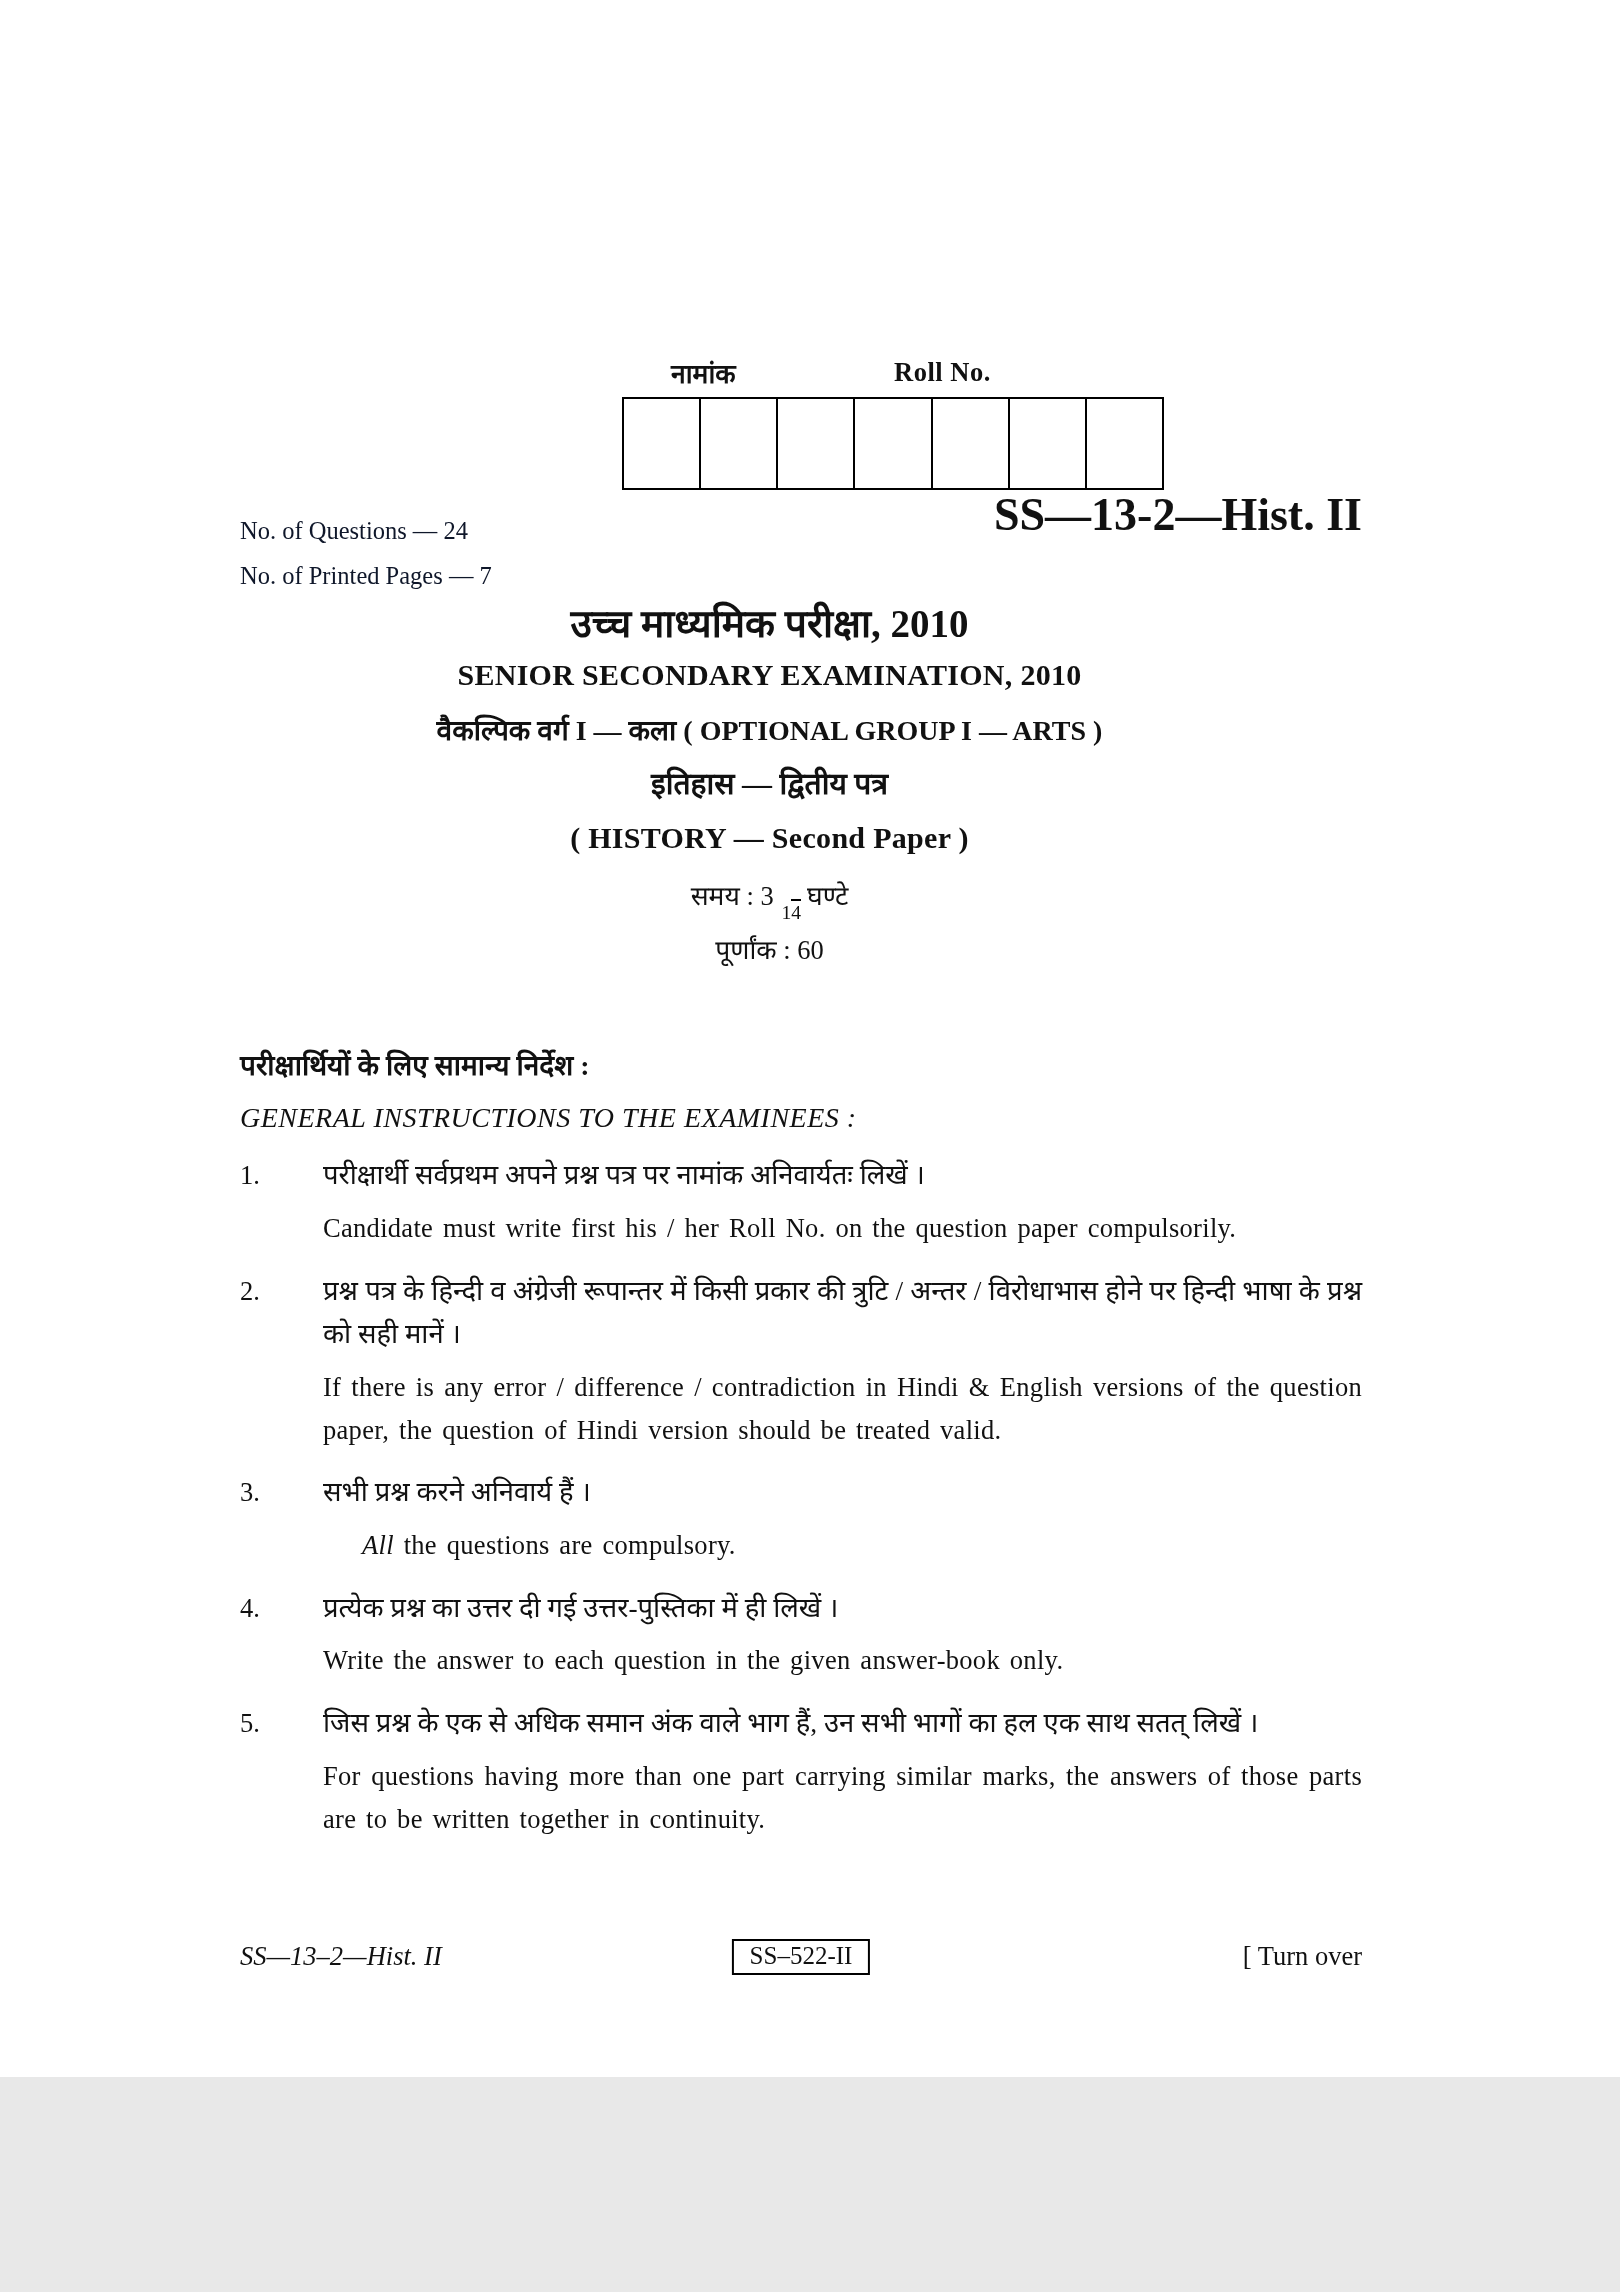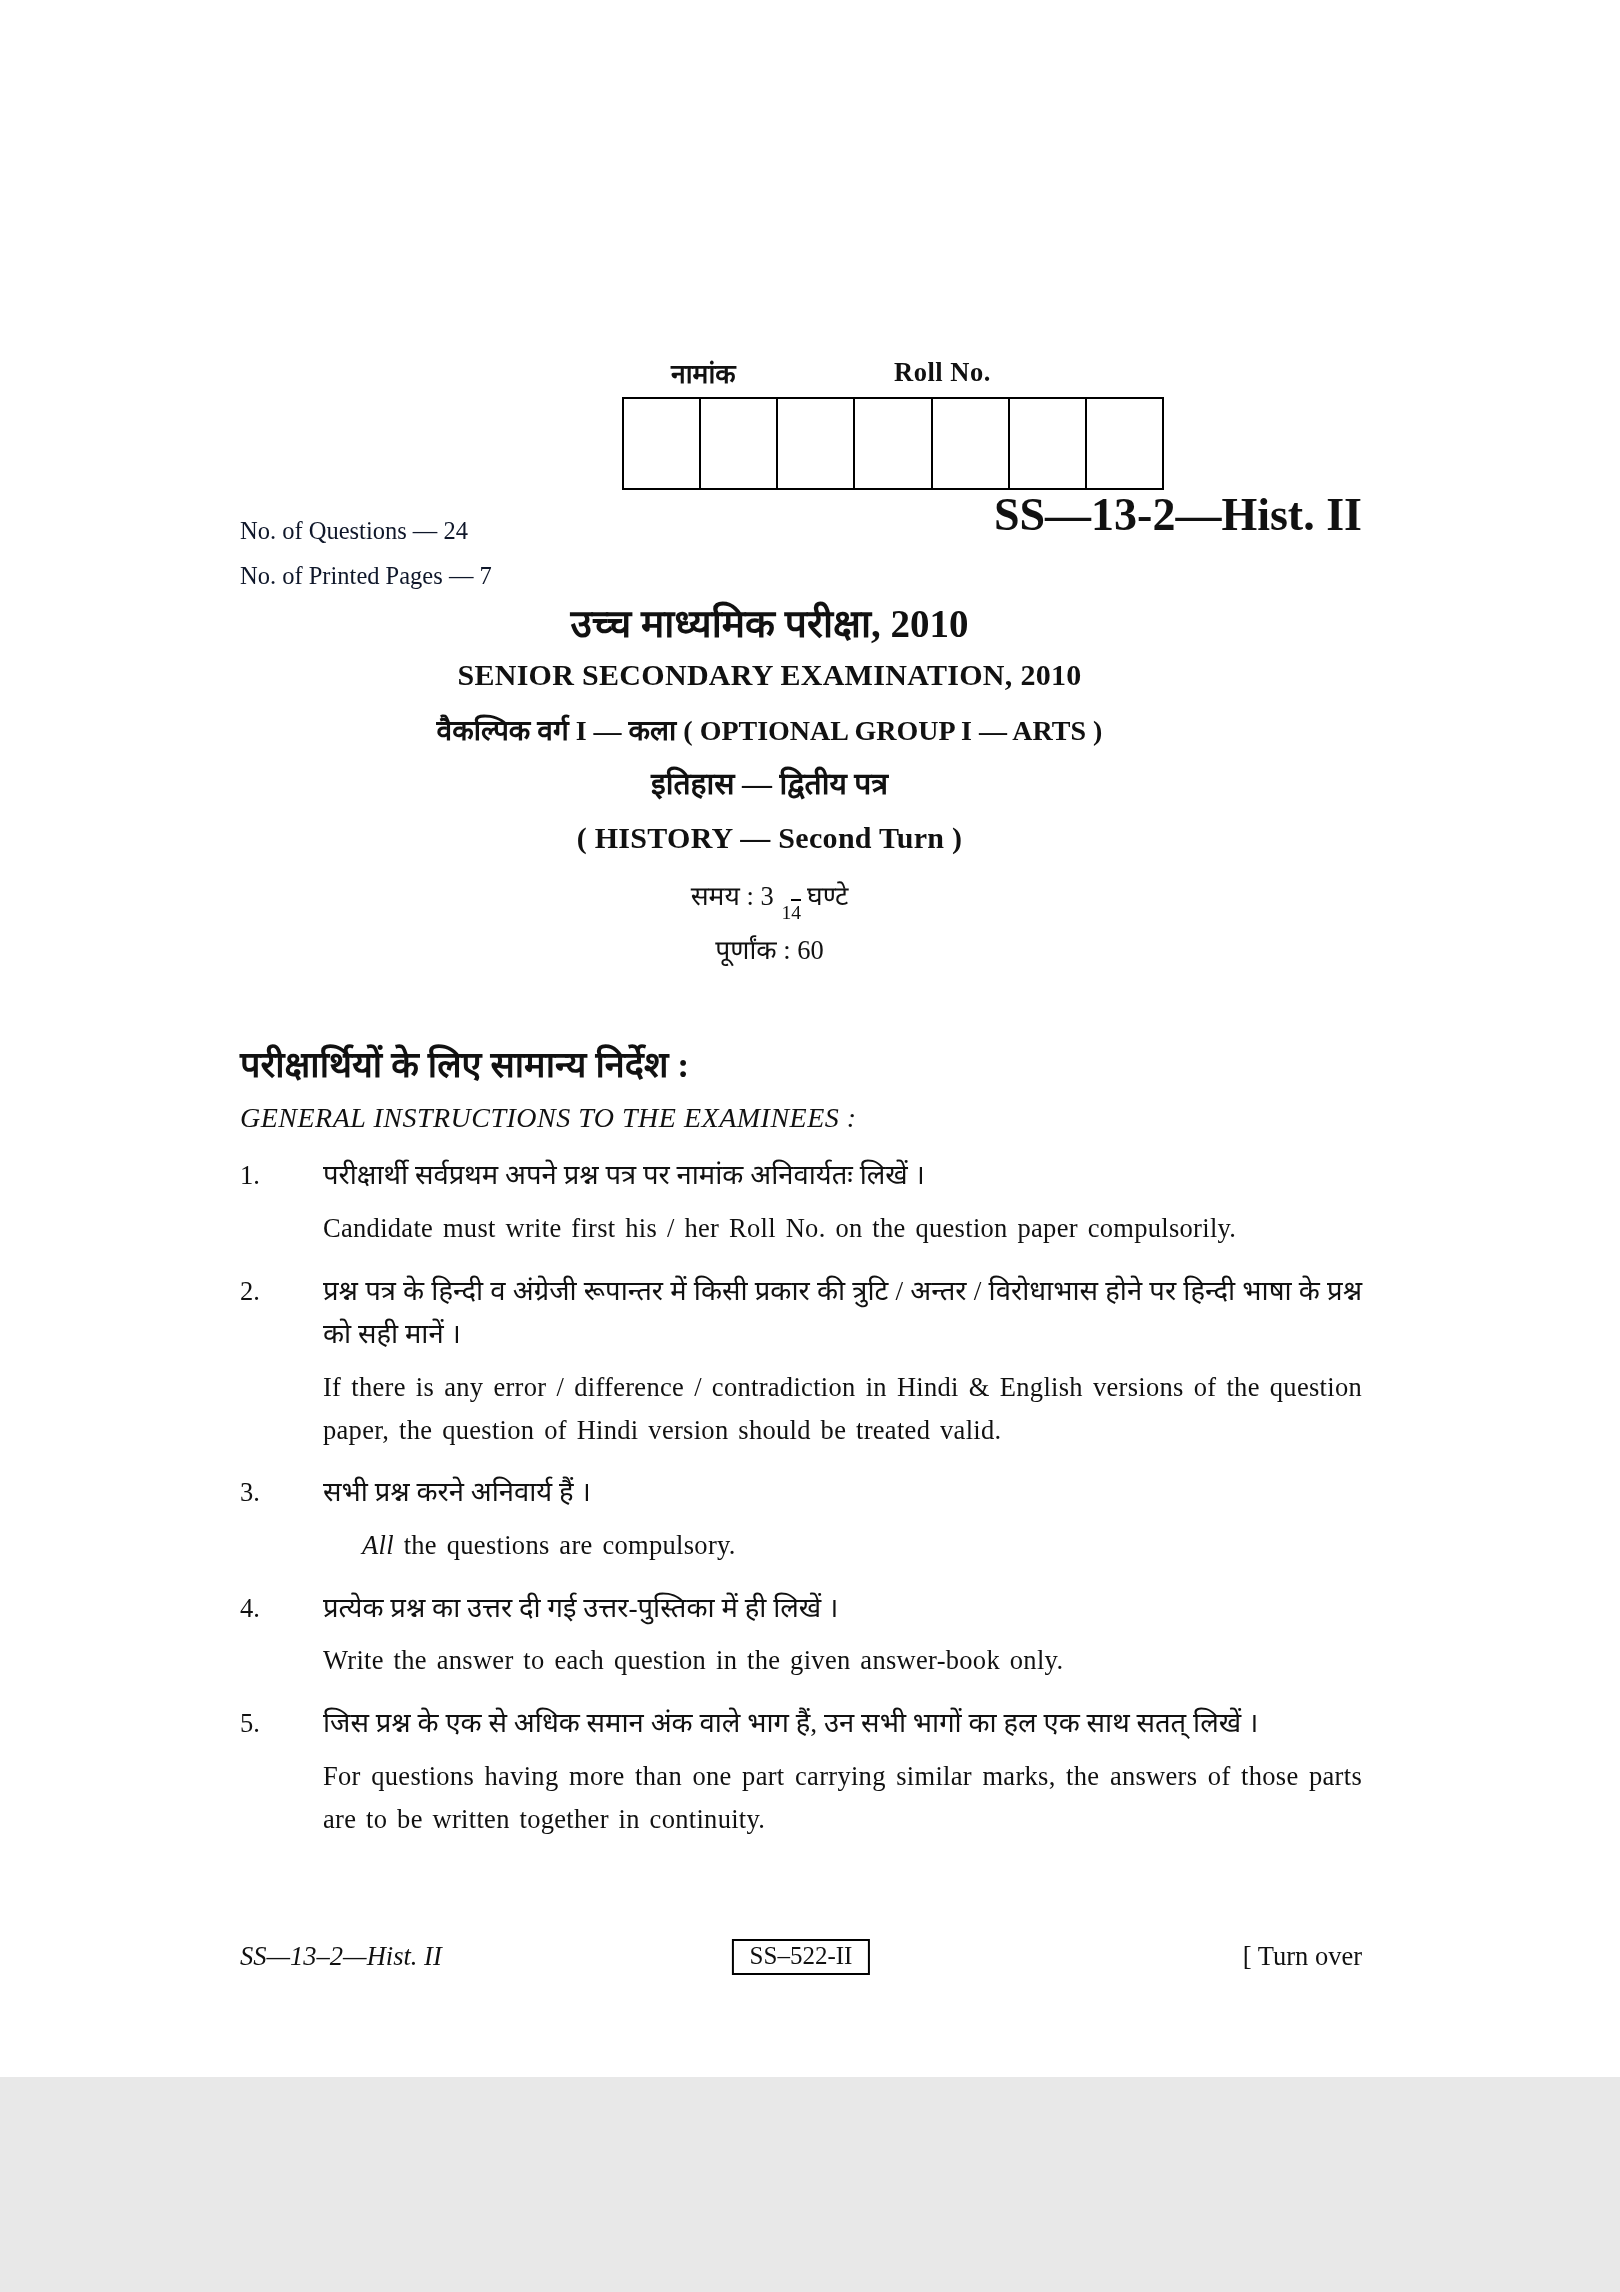--- a/index.html
+++ b/index.html
@@ -76,21 +76,21 @@
     line-height: 1.0;
     margin: 0 5.9px 0 7.8px;
   }
   .frac .den { border-top: 2px solid #000; padding-top: 1px; }
 
   
   .instructions {
     position: absolute; left: 240px; top: 1045px;
     width: 1122px;
   }
-  .ins-head-hi { font-size: 36px; font-weight: 700; line-height: 41px; margin-bottom: 11.8px; }
+  .ins-head-hi { font-size: 28px; font-weight: 700; line-height: 41px; margin-bottom: 11.8px; }
   .ins-head-en { font-size: 28px; font-style: italic; line-height: 39px; margin-bottom: 17.6px; letter-spacing: 0.5px; }
   .ins-item { display: flex; margin-bottom: 9.8px; }
   .ins-num {
     flex: 0 0 83px;
     font-size: 26.5px; line-height: 43px;
   }
   .ins-body { flex: 1 1 auto; }
   .ins-hi {
     font-size: 27.4px; line-height: 43px;
     text-align: justify;
@@ -151,21 +151,21 @@
     <div>No. of Printed Pages — 7</div>
   </div>
 
   <div class="paper-code">SS—13-2—Hist. II</div>
 
   <div class="title-block">
     <div class="t-exam-hi hindi">उच्च माध्यमिक परीक्षा, 2010</div>
     <div class="t-exam-en">SENIOR SECONDARY EXAMINATION, 2010</div>
     <div class="t-group hindi">वैकल्पिक वर्ग  I — कला ( OPTIONAL GROUP I — ARTS )</div>
     <div class="t-subj-hi hindi">इतिहास  —  द्वितीय पत्र</div>
-    <div class="t-subj-en">( HISTORY — Second Turn )</div>
+    <div class="t-subj-en">( HISTORY — Second Paper )</div>
     <div class="t-time hindi"><span>समय : 3</span><span class="frac"><span class="num">1</span><span class="den">4</span></span><span>घण्टे</span></div>
     <div class="t-marks hindi">पूर्णांक : 60</div>
   </div>
 
   <div class="instructions">
     <div class="ins-head-hi hindi">परीक्षार्थियों के लिए सामान्य निर्देश :</div>
     <div class="ins-head-en">GENERAL INSTRUCTIONS TO THE EXAMINEES :</div>
 
     <div class="ins-item">
       <div class="ins-num">1.</div>

